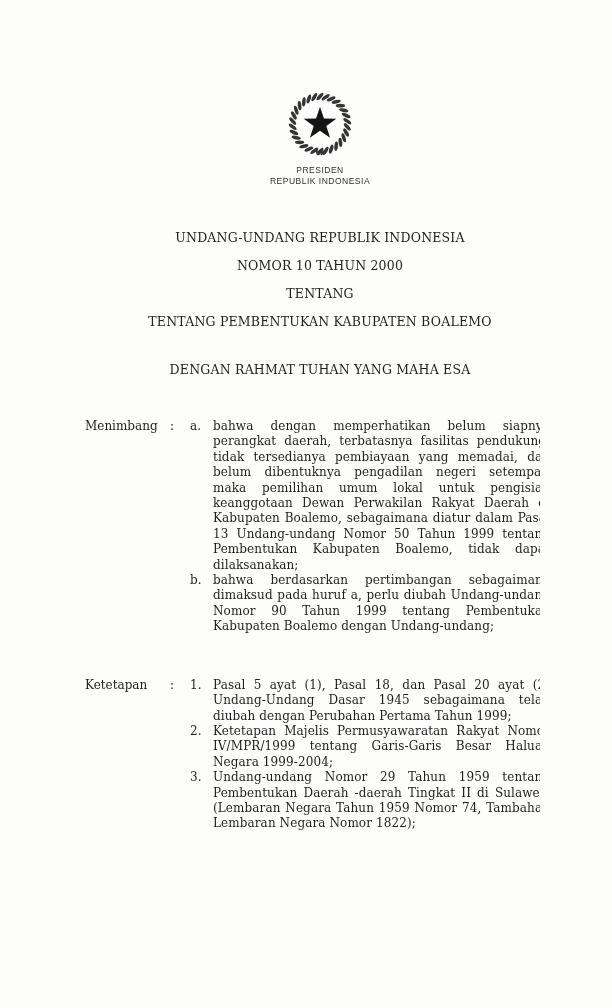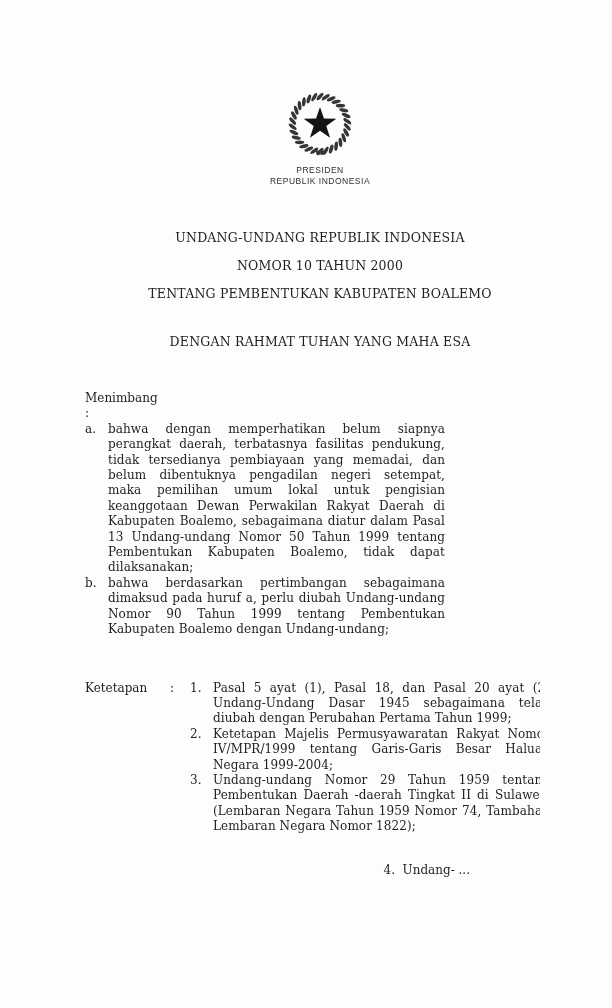--- a/index.html
+++ b/index.html
@@ -33,21 +33,21 @@
   .title-block .tline + .tline { margin-top: 15px; }
   .motto-block { margin-top: 35px; font-size: 12.5px; letter-spacing: 0.2px; }
   .motto-block .tline + .tline { margin-top: 14px; }
   .clause {
     display: flex;
     align-items: flex-start;
     margin-left: 85px;
     font-size: 12px;
     line-height: 15.4px;
   }
-  .clause.considering { margin-top: 43px; flex-direction: column; }
+  .clause.considering { margin-top: 43px; }
   .clause.recalling  { margin-top: 43px; }
   .clause-label { width: 85px; flex: none; }
   .clause-colon { width: 20px; flex: none; }
   .items { width: 360px; flex: none; }
   .item { display: flex; align-items: flex-start; }
   .marker { width: 23px; flex: none; }
   .itext {
     width: 337px;
     flex: none;
     text-align: justify;
@@ -111,20 +111,21 @@
       </svg>
       <div class="emblem-caption">
         <div>PRESIDEN</div>
         <div>REPUBLIK INDONESIA</div>
       </div>
     </div>
 
     <div class="title-block">
       <div class="tline">UNDANG-UNDANG REPUBLIK INDONESIA</div>
       <div class="tline">NOMOR 10 TAHUN 2000</div>
+      <div class="tline">TENTANG</div>
       <div class="tline">TENTANG PEMBENTUKAN KABUPATEN BOALEMO</div>
     </div>
 
     <div class="motto-block">
       <div class="tline">DENGAN RAHMAT TUHAN YANG MAHA ESA</div>
     </div>
 
   </div>
 
   <div class="clause considering">
@@ -154,15 +155,14 @@
         <div class="marker">2.</div>
         <div class="itext">Ketetapan Majelis Permusyawaratan Rakyat Nomor IV/MPR/1999 tentang Garis-Garis Besar Haluan Negara 1999-2004;</div>
       </div>
       <div class="item">
         <div class="marker">3.</div>
         <div class="itext">Undang-undang Nomor 29 Tahun 1959 tentang Pembentukan Daerah -daerah Tingkat II di Sulawesi (Lembaran Negara Tahun 1959 Nomor 74, Tambahan Lembaran Negara Nomor 1822);</div>
       </div>
     </div>
   </div>
 
-  <div class="catchword">4.  Undang- ...</div>
 
 </div>
 
 </body></html>

